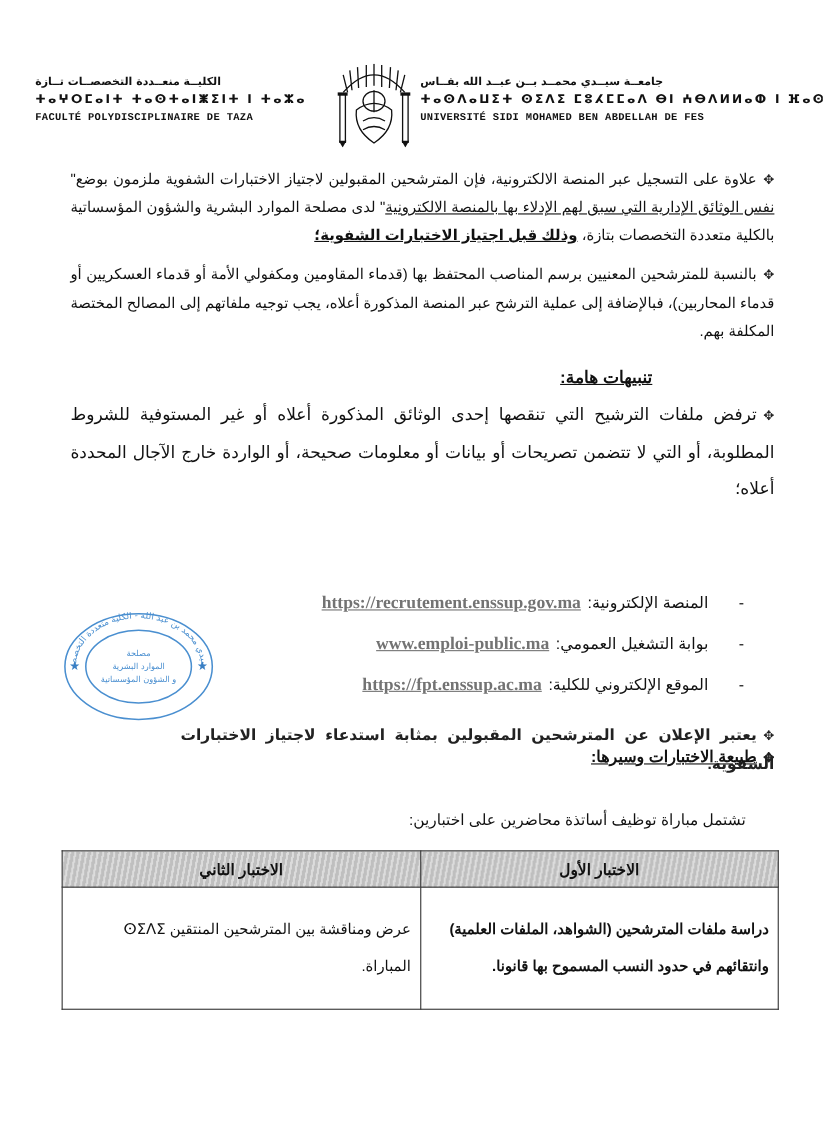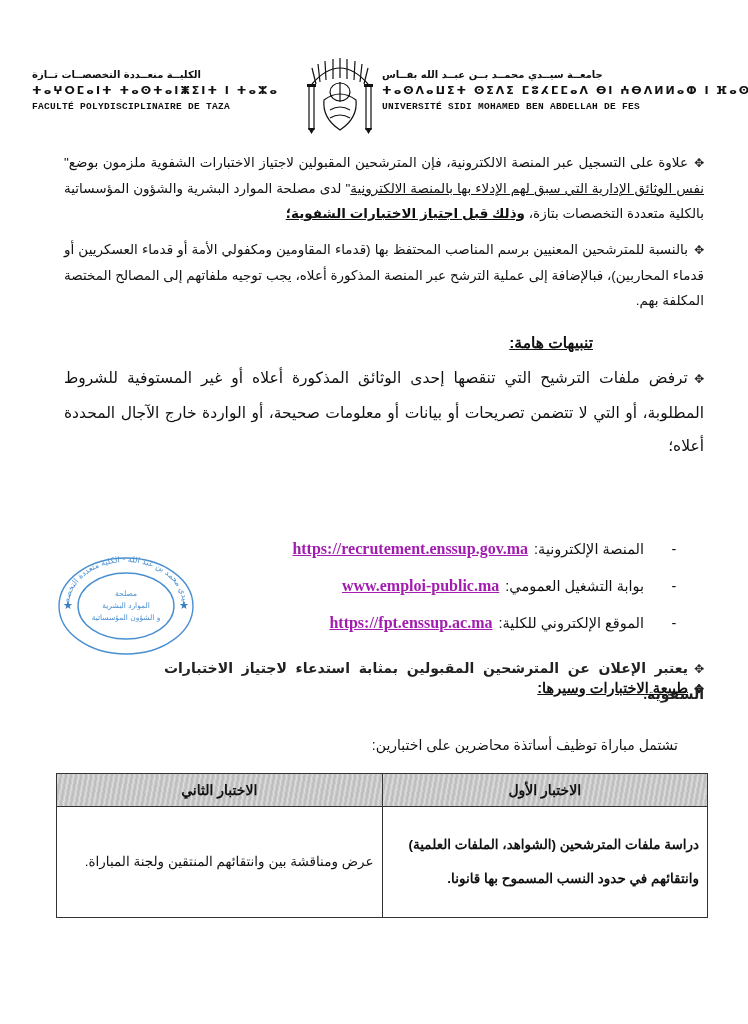--- a/index.html
+++ b/index.html
@@ -27,21 +27,21 @@
   .para.big { font-size: 15.5px; line-height: 33px; }
   .bullet { color: #222; margin-left: 6px; font-size: 12px; }
   .u { text-decoration: underline; }
   .b { font-weight: bold; }
   .heading { position: absolute; font-weight: bold; text-decoration: underline; font-size: 15.5px; direction: rtl; font-family: "Liberation Sans", sans-serif; }
 
   .links { position: absolute; right: 44px; width: 500px; direction: rtl; font-family: "Liberation Sans", sans-serif; }
   .link-row { display: flex; align-items: baseline; height: 37px; font-size: 14.5px; }
   .link-row .dash { width: 60px; text-align: center; }
   .link-row .lbl { white-space: nowrap; }
-  .link-row .url { direction: ltr; font-family: "Liberation Serif", serif; font-weight: bold; font-size: 16px; text-decoration: underline; margin-right: 6px; white-space: nowrap; color: #a21caf; }
+  .link-row .url { direction: ltr; font-family: "Liberation Serif", serif; font-weight: bold; font-size: 16px; text-decoration: underline; margin-right: 6px; white-space: nowrap; color: #737373; }
   .link-row.l1 { padding-right: 0px; }
   .link-row.l2 { padding-right: 0px; }
 
   
   .stamp { position: absolute; left: 55px; top: 556px; width: 142px; height: 100px; }
 
   
   table.tests {
     position: absolute; left: 56px; top: 773px; width: 652px; border-collapse: collapse;
     direction: rtl; font-family: "Liberation Sans", sans-serif;
@@ -157,18 +157,18 @@
   <table class="tests">
     <thead>
       <tr>
         <th>الاختبار الأول</th>
         <th>الاختبار الثاني</th>
       </tr>
     </thead>
     <tbody>
       <tr>
         <td class="c1">دراسة ملفات المترشحين (الشواهد، الملفات العلمية) وانتقائهم في حدود النسب المسموح بها قانونا.</td>
-        <td>عرض ومناقشة بين وانتقائهم المنتقين ولجنة المباراة.</td>
+        <td>عرض ومناقشة بين المترشحين المنتقين ⵙⵉⴷⵉ المباراة.</td>
       </tr>
     </tbody>
   </table>
 
 </div>
 
 </body></html>

